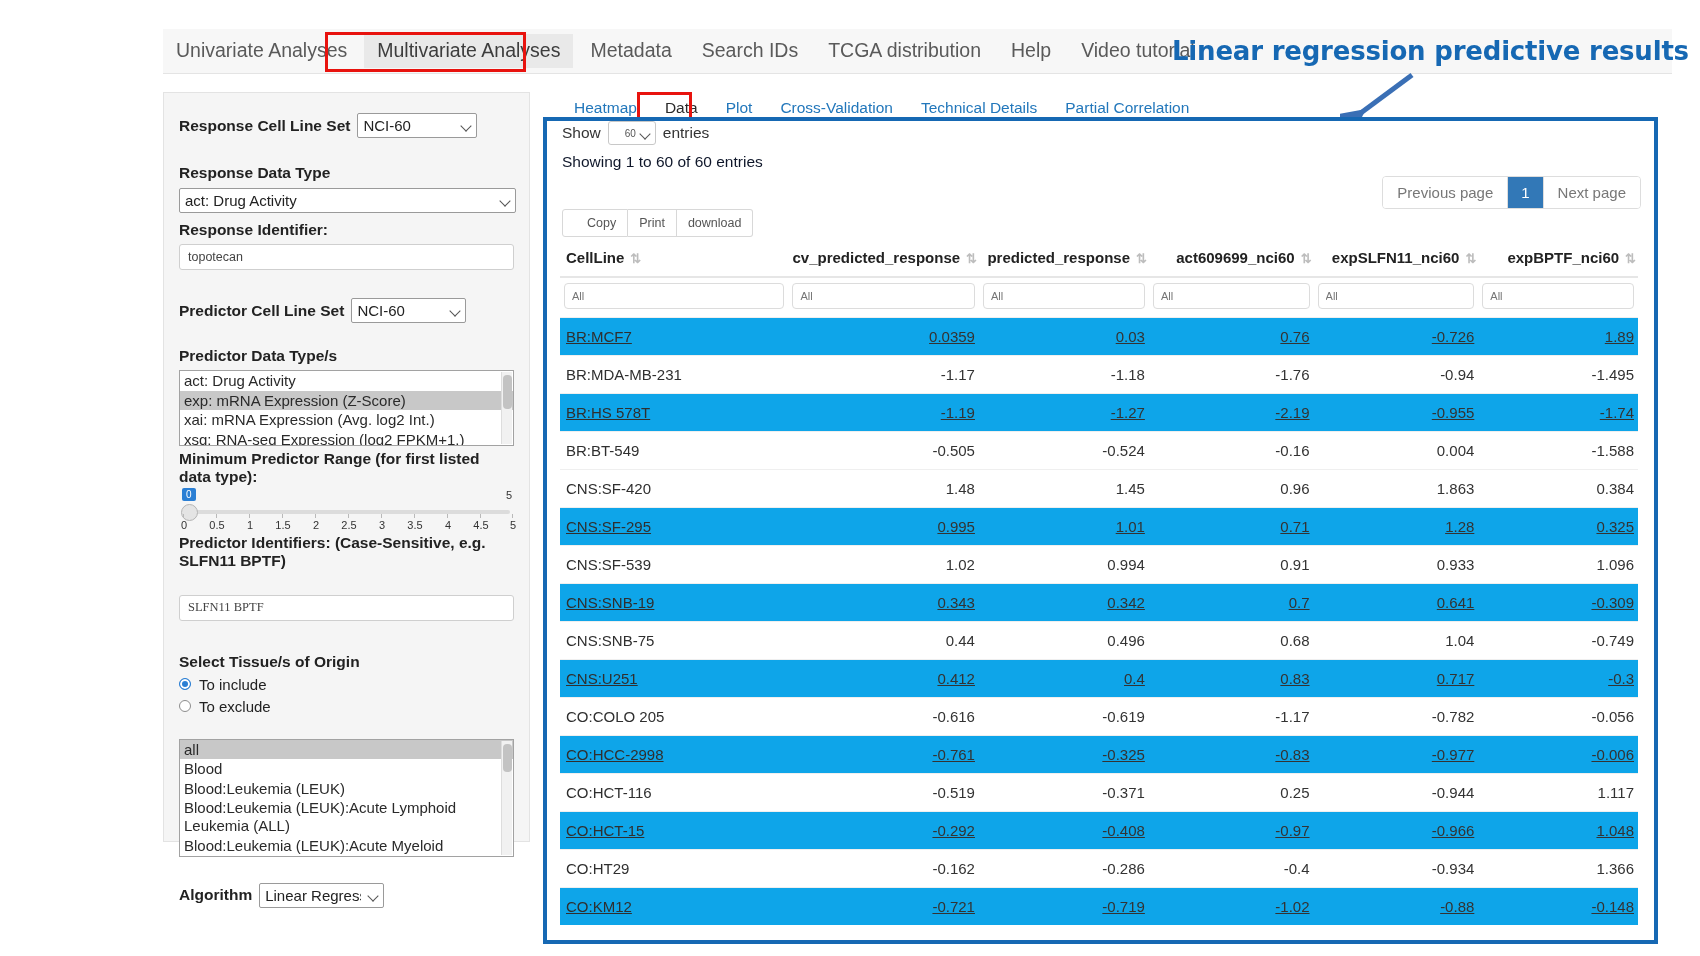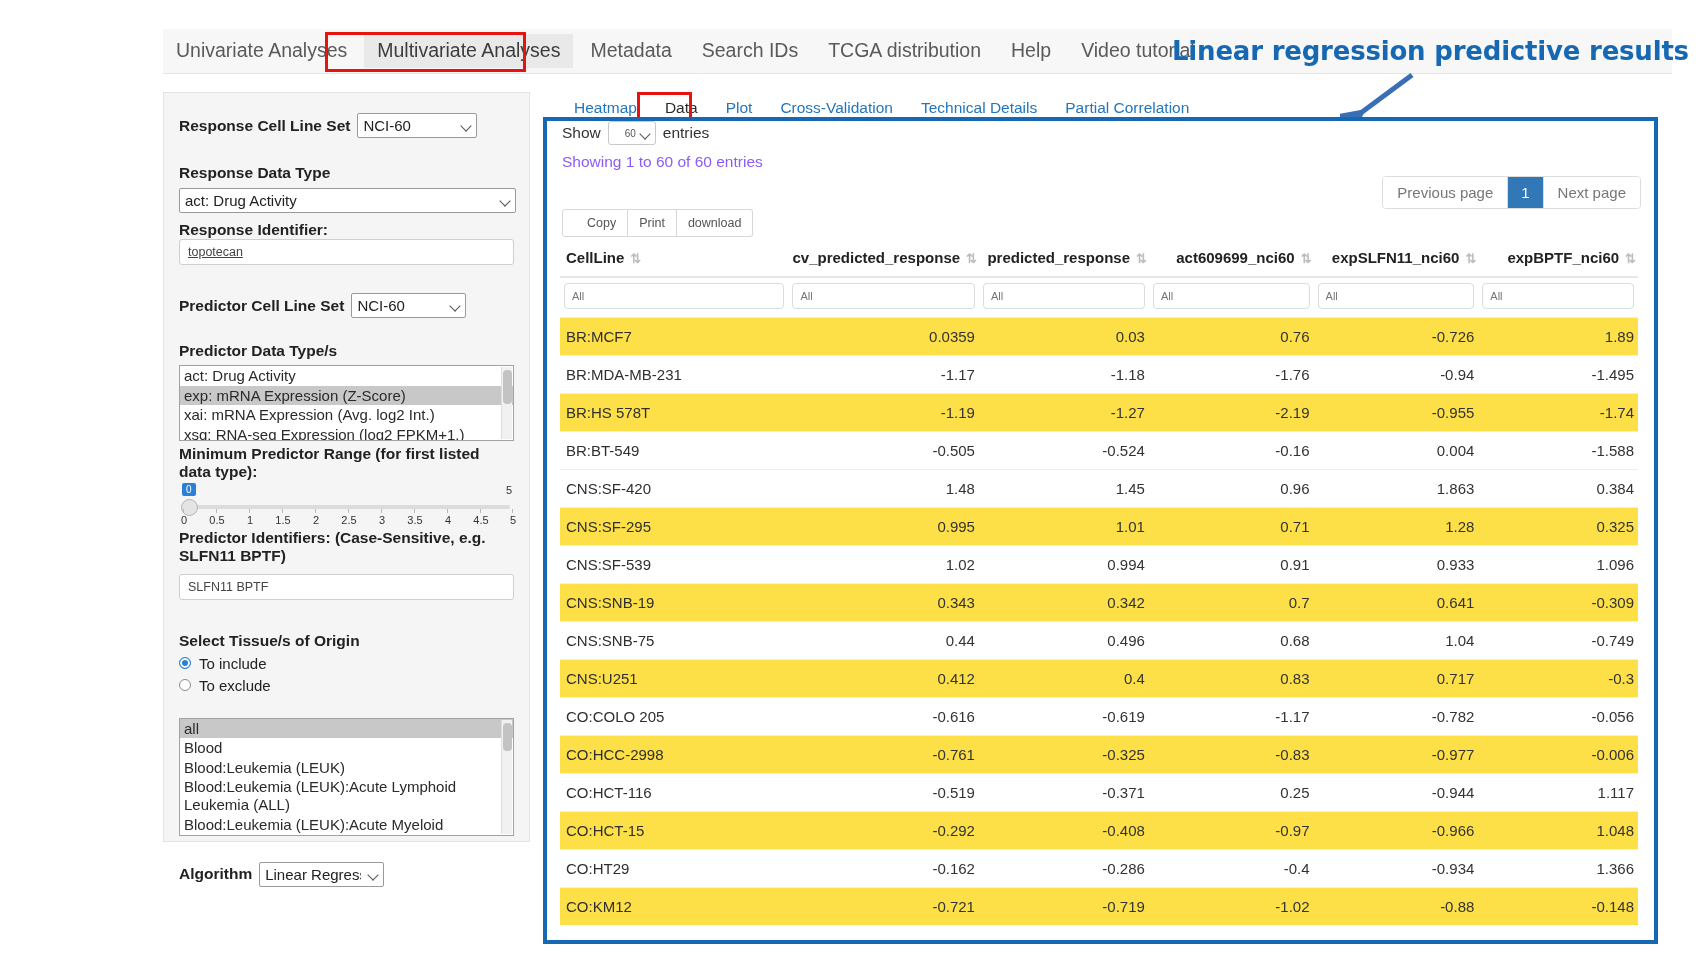--- a/index.html
+++ b/index.html
@@ -143,21 +143,21 @@
     font-size:15.5px; color:#333;
   }
   .mini-sel {
     height:24px; width:48px; font-size:10px; color:#555;
     border:1px solid #c8c8c8; border-radius:3px; background:#fff;
     padding-left:16px; appearance:none; -webkit-appearance:none;
     font-family:"Liberation Sans",sans-serif;
   }
   .showing {
     position:absolute; left:15px; top:32px;
-    font-size:15.5px; color:#8b5cf6;
+    font-size:15.5px; color:#0f172a;
   }
   .pager {
     position:absolute; right:13px; top:55px;
     display:flex; border:1px solid #dddddd; border-radius:4px; overflow:hidden;
   }
   .pager div { font-size:15px; padding: 7px 14px; color:#777; background:#fff; }
   .pager div.num { background:#3278b7; color:#fff; padding:7px 13px; }
   .pager div + div { border-left:1px solid #ddd; }
 
   .btnrow { position:absolute; left:15px; top:88px; display:flex; }
@@ -182,21 +182,21 @@
     width:100%; height:26px; border:1px solid #dcdcdc; border-radius:4px;
     background:#fff; font-size:11px; color:#b0b0b0; padding: 4px 7px;
     font-family:"Liberation Sans",sans-serif;
   }
   table.dt td.d {
     font-size:15px; color:#333; text-align:right;
     padding: 10px 4px; border-top:1px solid #efefef;
     white-space:nowrap;
   }
   table.dt td.d.first { text-align:left; padding-left:6px; color:#2f2f2f; }
-  table.dt tr.odd td.d { background:#fde047; }
+  table.dt tr.odd td.d { background:#0ea5e9;text-decoration:underline; }
 </style>
 </head>
 <body>
 
 <div id="page">
 
   <div class="topnav">
     <div class="topnav-item">Univariate Analyses</div>
     <div class="topnav-item active">Multivariate Analyses</div>
     <div class="topnav-item">Metadata</div>
@@ -231,21 +231,21 @@
     </div>
 
     <div class="lbl-bold" style="margin-top:26px;">Response Data Type</div>
     <div style="margin-top:6px;" class="sel-wrap">
       <select class="sel" style="width:337px;">
         <option>act: Drug Activity</option>
       </select>
     </div>
 
     <div class="lbl-bold" style="margin-top:8px;">Response Identifier:</div>
-    <input class="txtinput" style=" text-decoration: underline;" value="topotecan">
+    <input class="txtinput" style="margin-top: 5px;" value="topotecan">
 
     <div class="row-inline" style="margin-top:28px;">
       <span class="lbl-bold">Predictor Cell Line Set</span>
       <span class="sel-wrap">
         <select class="sel" style="width:115px;">
           <option>NCI-60</option>
         </select>
       </span>
     </div>
 
@@ -289,21 +289,21 @@
         <span style="left:170px">2.5</span>
         <span style="left:203px">3</span>
         <span style="left:236px">3.5</span>
         <span style="left:269px">4</span>
         <span style="left:302px">4.5</span>
         <span style="left:334px">5</span>
       </div>
     </div>
 
     <div class="lbl-bold" style="margin-top:2px; line-height:1.2;">Predictor Identifiers: (Case-Sensitive, e.g. SLFN11 BPTF)</div>
-    <input class="txtinput" style="margin-top: 8px;" value="SLFN11 BPTF">
+    <input class="txtinput" style="margin-top: 24px; font-family: Liberation Serif, serif;" value="SLFN11 BPTF">
 
     <div class="lbl-bold" style="margin-top:32px;">Select Tissue/s of Origin</div>
     <div class="radio-row">
       <span class="radio on"></span>
       <span>To include</span>
     </div>
     <div class="radio-row">
       <span class="radio"></span>
       <span>To exclude</span>
     </div>

